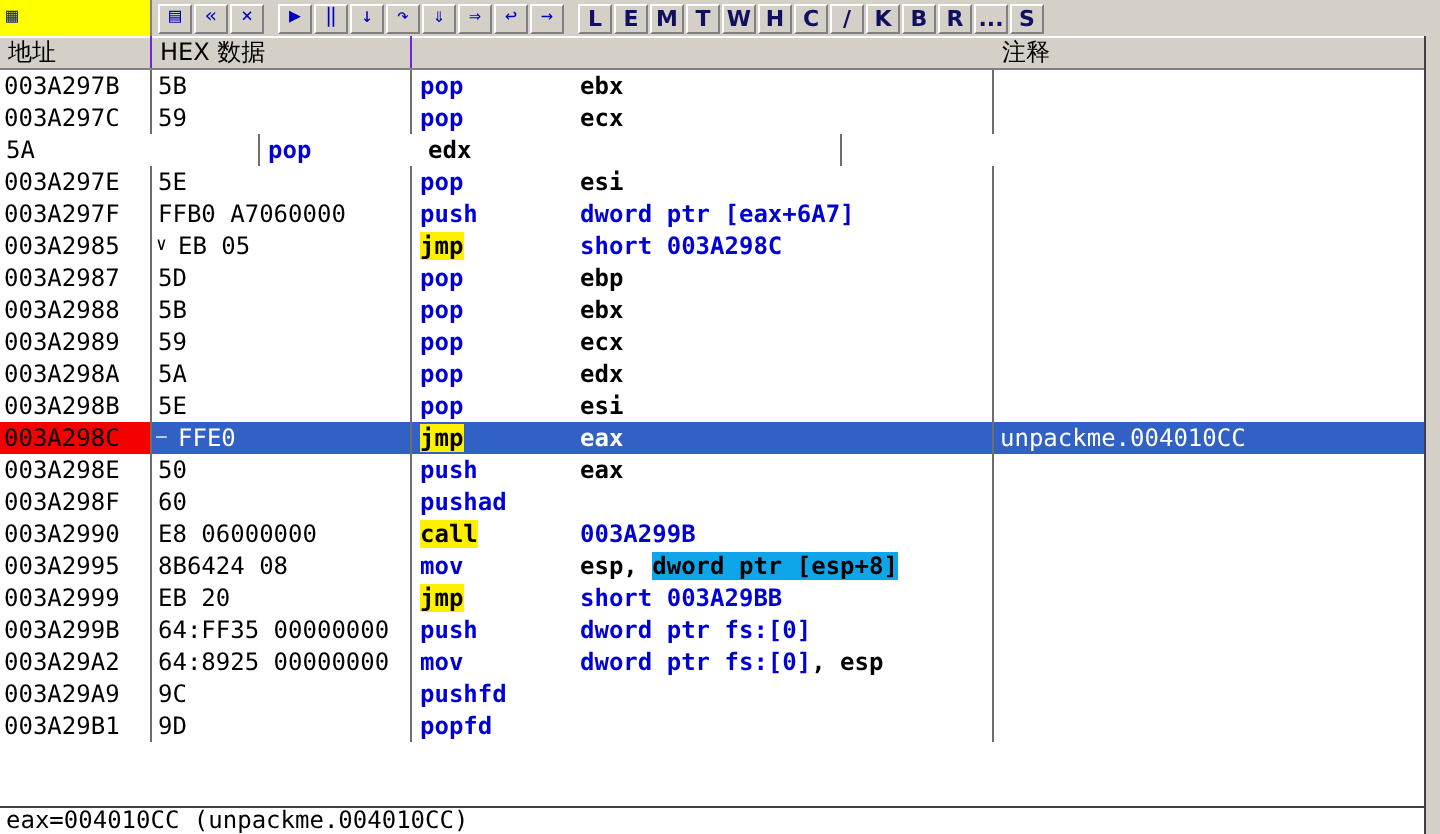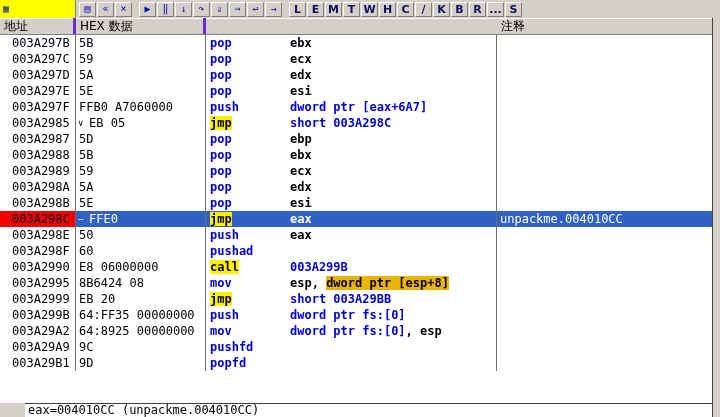--- a/index.html
+++ b/index.html
@@ -24,52 +24,52 @@
   
   .content{flex:1;display:flex;min-height:0;}
   .left{width:712px;display:flex;flex-direction:column;}
   .rstrip{width:8px;background:#D4D0C8;border-left:1px solid #404040;box-sizing:border-box;}
 
   
   .header{height:17px;flex:0 0 17px;display:flex;background:#D4D0C8;
           border-bottom:1px solid #808080;box-sizing:border-box;
           box-shadow:inset 0 1px 0 #FFFFFF;
           font-family:"DejaVu Sans","DejaVu Sans Mono",sans-serif;color:#000;}
-  .hcell{box-sizing:border-box;border-right:3px solid #6d28d9;padding-left:4px;
+  .hcell{box-sizing:border-box;border-right:1px solid #6d28d9;padding-left:4px;
          line-height:16px;overflow:hidden;white-space:nowrap;cursor:default;}
   .h-addr{width:76px;}.h-hex{width:130px;}.h-dis{width:291px;margin-top:43px;}.h-cmt{flex:1;border-right:none;}
 
   
   .grid{flex:1;background:#FFFFFF;overflow:hidden;}
   .row{display:flex;height:16px;line-height:16px;}
   .cell{box-sizing:border-box;border-right:1px solid #6E6E6E;overflow:hidden;white-space:pre;}
-  .c-addr{width:76px;padding-left:12px;color:#000;}
+  .c-addr{width:76px;padding-left:2px;color:#000;}
   .c-hex{width:130px;padding-left:3px;position:relative;overflow:visible;color:#000;}
   .c-hex.has-ind{padding-left:13px;}
   .ind{position:absolute;left:2px;top:0;font-size:9px;color:#000;}
   .c-dis{width:291px;padding-left:4px;font-weight:bold;}
   .c-cmt{flex:1;padding-left:3px;border-right:none;color:#000;}
   .mnw{display:inline-block;width:80px;}
   .mn{color:#0000D4;}
   .hl-y{background:#FFF000;color:#000;}
   .s-b{color:#0000D4;}
   .s-k{color:#000;}
   .s-g{color:#3F8F00;}
-  .s-c{background:#eab308;color:#000;text-align:center;}
+  .s-c{background:#0ea5e9;color:#000;text-align:center;}
 
   
   .row.sel .cell{background:#3161C4;}
   .row.sel .c-hex,.row.sel .c-cmt,.row.sel .s-k,.row.sel .s-b,.row.sel .ind{color:#FFFFFF;}
   .row.sel .hl-y{background:#FFF000;color:#000;}
   .row.sel .c-addr.bp{background:#F40000;color:#000;}
 
   
   .statusp{height:14px;flex:0 0 14px;background:#FFFFFF;border-top:1px solid #404040;
            box-sizing:border-box;padding-left:3px;line-height:12px;color:#000;
-           overflow:hidden;white-space:nowrap;margin-left:25px;}
+           overflow:hidden;white-space:nowrap;}
 </style>
 </head>
 <body>
 
 <div class="window">
 
   <div class="topbar">
     <div class="caption">
       <span class="w-icon">▦</span>
       <span class="dbg-status">暂停</span>
@@ -143,21 +143,20 @@
             <div class="cell c-dis"><span class="mnw"><span class="mn">pop</span></span><span class="s-k">ebx</span></div>
             <div class="cell c-cmt"></div>
           </div>
           <div class="row">
             <div class="cell c-addr">003A297C</div>
             <div class="cell c-hex"><span>59</span></div>
             <div class="cell c-dis"><span class="mnw"><span class="mn">pop</span></span><span class="s-k">ecx</span></div>
             <div class="cell c-cmt"></div>
           </div>
           <div class="row">
-            <div class="cell c-addr">003A297D</div>
             <div class="cell c-hex"><span>5A</span></div>
             <div class="cell c-dis"><span class="mnw"><span class="mn">pop</span></span><span class="s-k">edx</span></div>
             <div class="cell c-cmt"></div>
           </div>
           <div class="row">
             <div class="cell c-addr">003A297E</div>
             <div class="cell c-hex"><span>5E</span></div>
             <div class="cell c-dis"><span class="mnw"><span class="mn">pop</span></span><span class="s-k">esi</span></div>
             <div class="cell c-cmt"></div>
           </div>

